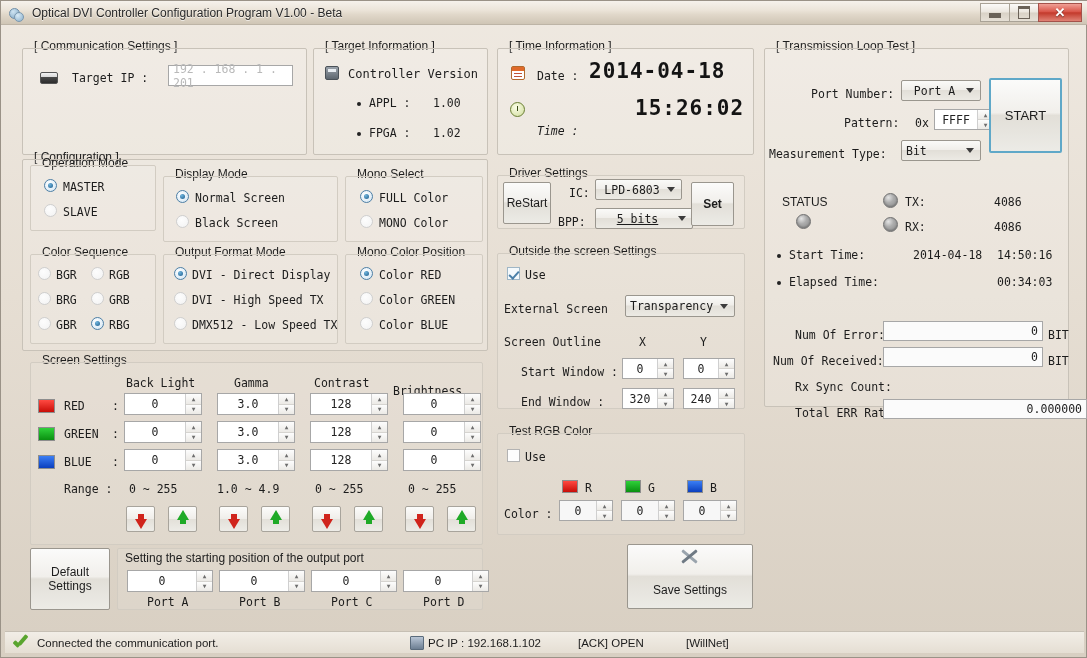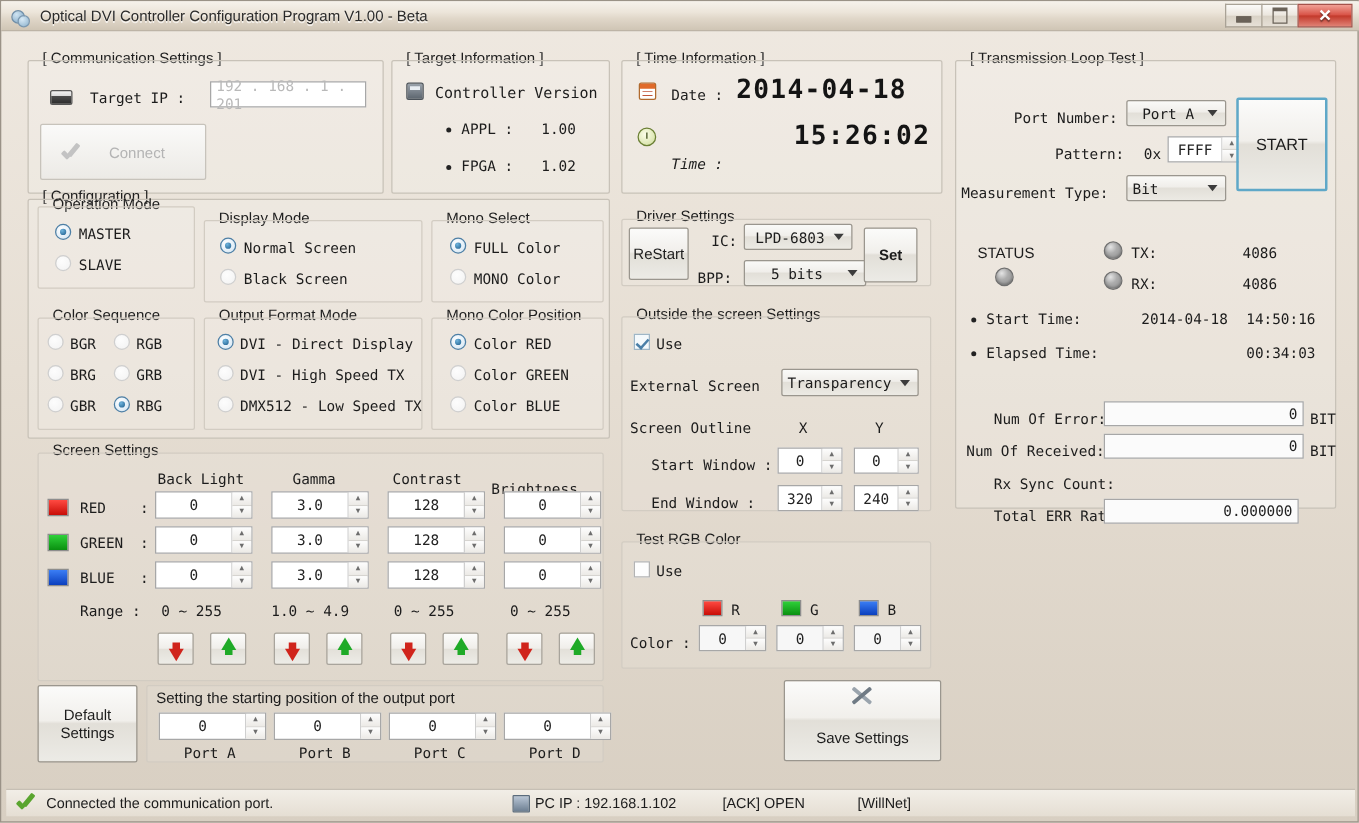--- a/index.html
+++ b/index.html
@@ -205,27 +205,20 @@
 
   <div class="client">
 
     <div class="gb" style="left:17px;top:13px;width:285px;height:115px;">
       <div class="cap tsans">[ Communication Settings ]</div>
       <div class="frame"></div>
       <div class="inner">
         <div class="ico ico-server" style="left:18px;top:32px;"></div>
         <div class="t" style="left:50px;top:31px;">Target IP :</div>
         <div class="tbx gray" style="left:146px;top:25px;width:125px;height:21px;">192 . 168 .  1  . 201</div>
-        <div class="btn disabled" style="left:10px;top:59px;width:133px;height:45px;">
-          <div class="checkmk" style="left:14px;top:14px;">
-              <i></i>
-              <i></i>
-            </div>
-          <span style="margin-left:22px;">Connect</span>
-        </div>
       </div>
     </div>
 
     <div class="gb" style="left:308px;top:13px;width:175px;height:115px;">
       <div class="cap tsans">[ Target Information ]</div>
       <div class="frame"></div>
       <div class="inner">
         <div class="ico ico-chip" style="left:12px;top:26px;"></div>
         <div class="t" style="left:35px;top:27px;font-size:12px;">Controller Version</div>
         <div class="bul" style="left:44px;top:62px;"></div>
@@ -298,21 +291,21 @@
         <div class="tbx ro right" style="left:119px;top:281px;width:160px;height:20px;">0</div>
         <div class="t" style="left:284px;top:288px;">BIT</div>
 
         <div class="t" style="left:9px;top:314px;">Num Of Received:</div>
         <div class="tbx ro right" style="left:119px;top:307px;width:160px;height:20px;">0</div>
         <div class="t" style="left:284px;top:314px;">BIT</div>
 
         <div class="t" style="left:31px;top:340px;">Rx Sync Count:</div>
 
         <div class="t" style="left:31px;top:366px;">Total ERR Rate:</div>
-        <div class="tbx ro right" style="left:119px;top:359px;width:156px;height:20px;padding-left:26px;">0.000000</div>
+        <div class="tbx ro right" style="left:119px;top:359px;width:204px;height:20px;padding-left:26px;">0.000000</div>
       </div>
     </div>
 
     <div class="gb" style="left:17px;top:124px;width:466px;height:200px;">
       <div class="cap tsans">[ Configuration ]</div>
       <div class="frame"></div>
     </div>
 
     <div class="gb plain" style="left:25px;top:130px;width:126px;height:74px;">
       <div class="cap tsans">Operation Mode</div>
@@ -398,21 +391,21 @@
       <div class="inner">
         <div class="btn" style="left:6px;top:15px;width:48px;height:42px;">
           <span>ReStart</span>
         </div>
         <div class="t" style="left:72px;top:19px;">IC:</div>
         <div class="cmb" style="left:98px;top:12px;width:87px;height:21px;">
           <span class="lbl">LPD-6803</span>
           <span class="ar"></span>
         </div>
         <div class="t" style="left:61px;top:48px;">BPP:</div>
-        <div class="cmb" style="left:98px;top:41px;width:98px;height:21px;">
+        <div class="cmb" style="left:98px;top:41px;width:98px;height:21px;text-decoration:underline;">
           <span class="lbl">5 bits</span>
           <span class="ar"></span>
         </div>
         <div class="btn" style="left:194px;top:15px;width:43px;height:44px;font-weight:bold;">
           <span>Set</span>
         </div>
       </div>
     </div>
 
     <div class="gb plain" style="left:492px;top:218px;width:248px;height:164px;">

